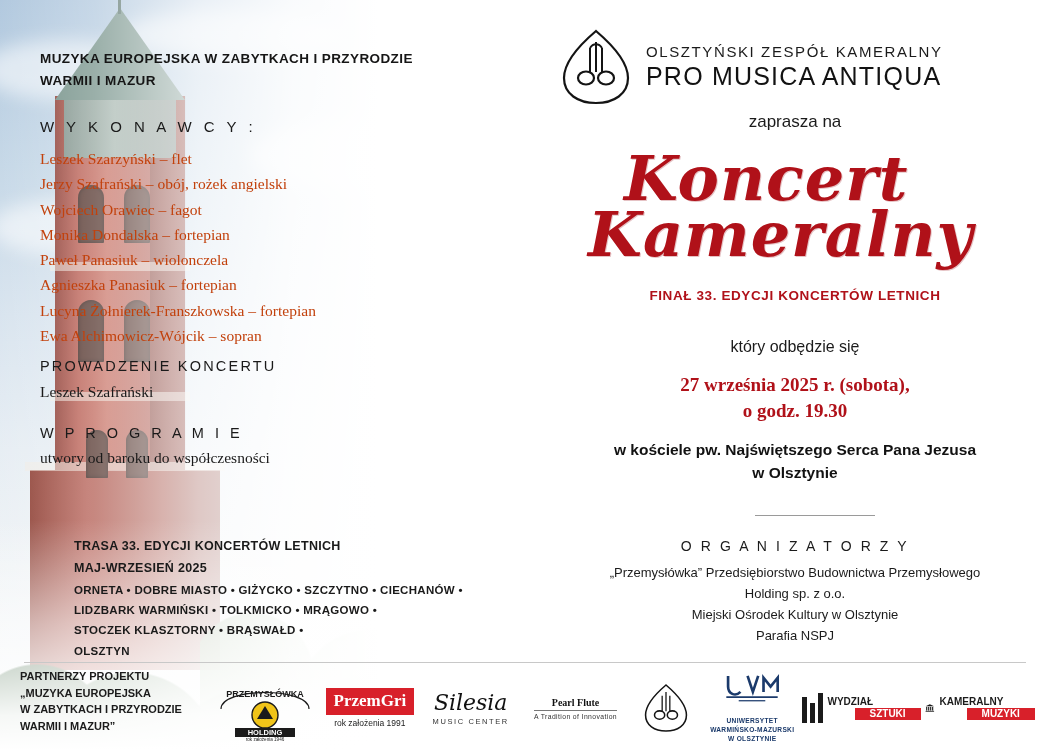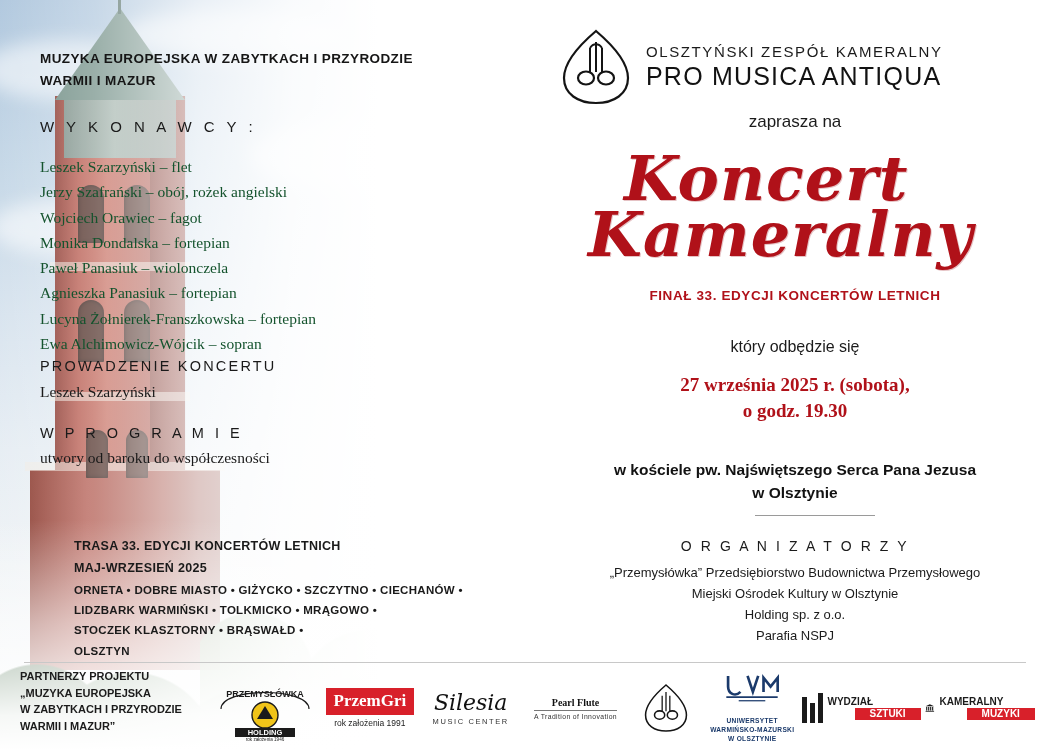--- a/index.html
+++ b/index.html
@@ -189,22 +189,21 @@
     color: #1a1a1a;
   }
   .perf-list {
     position: absolute;
     left: 40px;
     top: 146px;
     width: 450px;
     font-family: "Liberation Serif", serif;
     font-size: 15.5px;
     line-height: 1.63;
-    color: #14532d;
-    margin-top: 8px;
+    color: #c2410c;
   }
   .cond-head {
     position: absolute;
     left: 40px;
     top: 358px;
     width: 450px;
     font-size: 14.5px;
     letter-spacing: 2.2px;
     color: #1a1a1a;
   }
@@ -353,21 +352,20 @@
   }
   .place {
     position: absolute;
     left: 20px;
     top: 438px;
     width: 470px;
     font-size: 15.5px;
     font-weight: bold;
     color: #121212;
     line-height: 1.5;
-    margin-top: 20px;
   }
   .rule {
     position: absolute;
     left: 215px;
     top: 515px;
     width: 120px;
     height: 1px;
     background: #9a9a9a;
   }
   .org-head {
@@ -508,21 +506,21 @@
       <div>Jerzy Szafrański – obój, rożek angielski</div>
       <div>Wojciech Orawiec – fagot</div>
       <div>Monika Dondalska – fortepian</div>
       <div>Paweł Panasiuk – wiolonczela</div>
       <div>Agnieszka Panasiuk – fortepian</div>
       <div>Lucyna Żołnierek-Franszkowska – fortepian</div>
       <div>Ewa Alchimowicz-Wójcik – sopran</div>
     </div>
 
     <div class="cond-head">PROWADZENIE KONCERTU</div>
-    <div class="cond-name">Leszek Szarzyński</div>
+    <div class="cond-name">Leszek Szafrański</div>
 
     <div class="prog-head">W  P R O G R A M I E</div>
     <div class="prog-text">utwory od baroku do współczesności</div>
 
     <div class="route">
       <span class="route-title">TRASA 33. EDYCJI KONCERTÓW LETNICH<br>MAJ-WRZESIEŃ 2025</span>
       <span class="route-cities">ORNETA • DOBRE MIASTO • GIŻYCKO • SZCZYTNO • CIECHANÓW •<br>LIDZBARK WARMIŃSKI • TOLKMICKO • MRĄGOWO •<br>STOCZEK KLASZTORNY • BRĄSWAŁD •<br>OLSZTYN</span>
     </div>
   </div>
 
@@ -555,22 +553,22 @@
 
     <div class="when-label">który odbędzie się</div>
     <div class="date">27 września 2025 r. (sobota),<br>o godz. 19.30</div>
     <div class="place">w kościele pw. Najświętszego Serca Pana Jezusa<br>w Olsztynie</div>
 
     <div class="rule"></div>
 
     <div class="org-head">O R G A N I Z A T O R Z Y</div>
     <div class="org-list">
       <div>„Przemysłówka” Przedsiębiorstwo Budownictwa Przemysłowego</div>
+      <div>Holding sp. z o.o.</div>
       <div>Miejski Ośrodek Kultury w Olsztynie</div>
-      <div>Holding sp. z o.o.</div>
       <div>Parafia NSPJ</div>
     </div>
   </div>
 
   <div class="footer-rule"></div>
 
   <div class="partners-label">PARTNERZY PROJEKTU<br>„MUZYKA EUROPEJSKA<br>W ZABYTKACH I PRZYRODZIE<br>WARMII I MAZUR”</div>
 
   <div class="logos">
 

